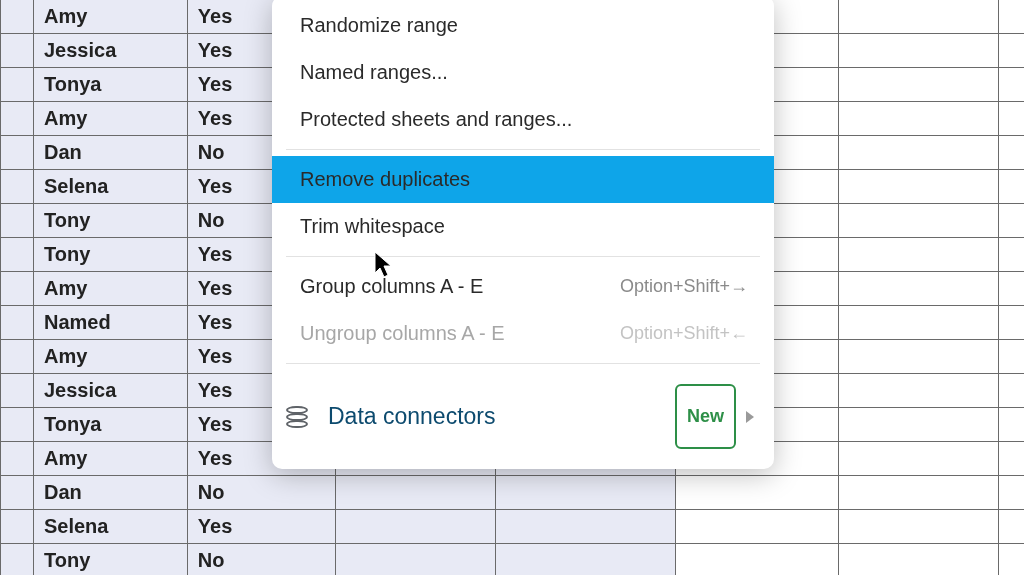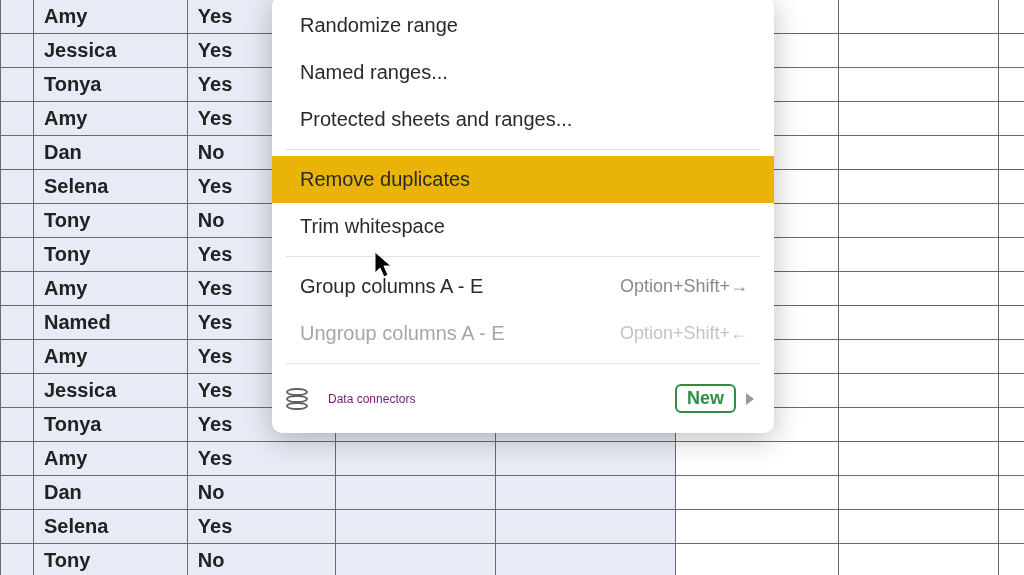--- a/index.html
+++ b/index.html
@@ -64,49 +64,49 @@
       display: flex;
       align-items: center;
       padding: 12px 26px 12px 28px;
       cursor: default;
       position: relative;
     }
     .menu-item .label { flex: 1; }
     .menu-item .shortcut { color: #8a8a8a; font-size: 18px; margin-left: 48px; }
     .menu-item.disabled { color: #a7a7a7; }
     .menu-item.disabled .shortcut { color: #c3c3c3; }
-    .menu-item.hover { background: #eab308; }
+    .menu-item.hover { background: #0ea5e9; }
     .menu-sep {
       height: 1px;
       background: #e2e2e2;
       margin: 6px 14px;
     }
 
     .new-badge {
       border: 2px solid #2d8f47;
       color: #2d8f47;
       border-radius: 6px;
-      padding: 2px 10px;
+      padding: 20px 10px;
       font-weight: 600;
       font-size: 18px;
       margin-left: 10px;
     }
     .new-caret {
       margin-left: 10px;
       width: 0; height: 0;
       border-top: 6px solid transparent;
       border-bottom: 6px solid transparent;
       border-left: 8px solid #9a9a9a;
     }
     .data-conn-row {
       display: flex;
       align-items: center;
       padding: 14px 20px 14px 14px;
     }
-    .data-conn-row .dc-label { flex: 1; padding-left: 20px; font-size: 12px; color: #701a75; }
+    .data-conn-row .dc-label { flex: 1; padding-left: 20px; font-size: 23px; color: #0c4a6e; }
 
     
     .db-icon {
       width: 22px; height: 22px; position: relative;
     }
     .db-icon .disk {
       position: absolute; left: 0; width: 22px; height: 8px;
       border: 2px solid #5f6368; border-radius: 10px/4px;
       background: #fff;
     }

